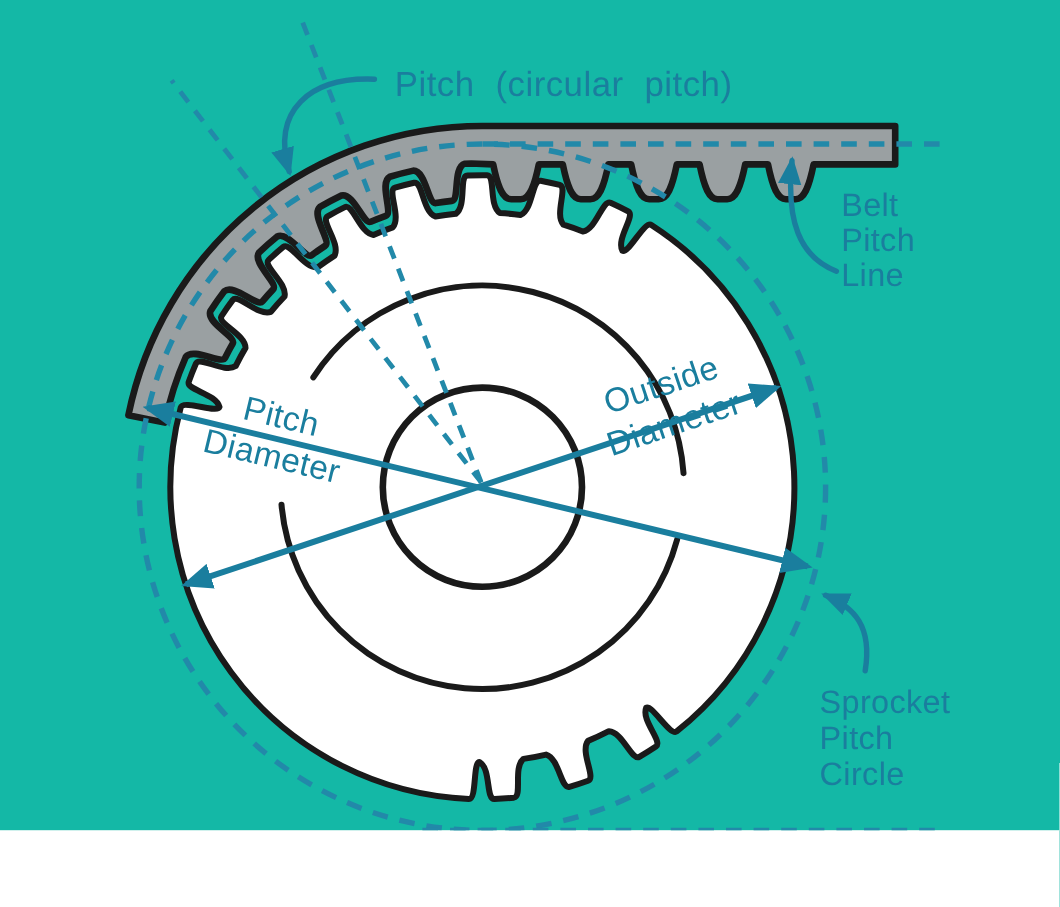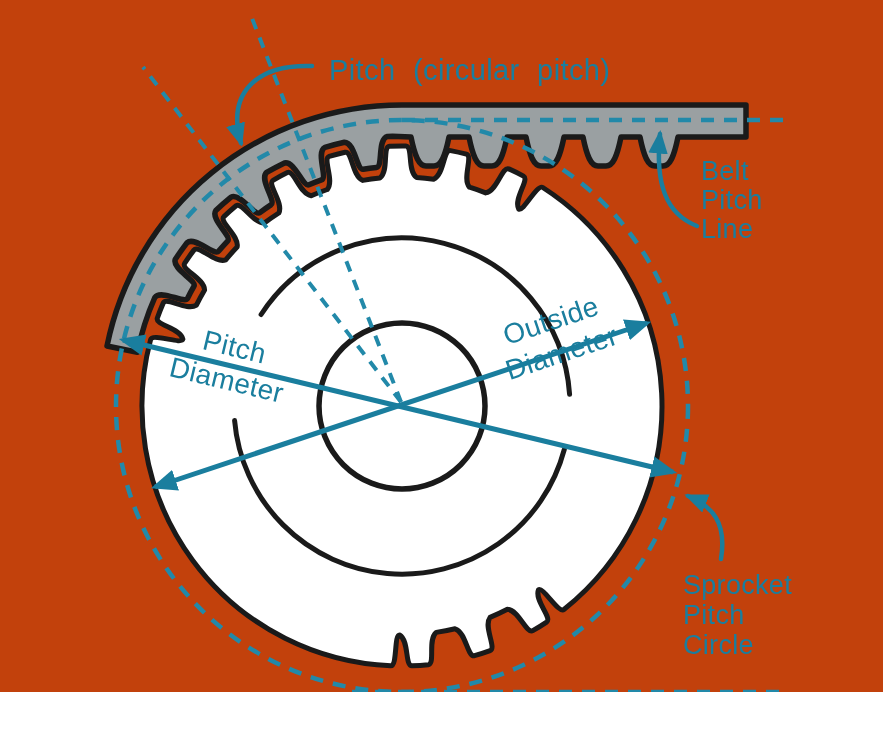--- a/index.html
+++ b/index.html
@@ -1,16 +1,16 @@
 <!DOCTYPE html>
 <html><head>
 <meta charset="utf-8">
 <style>
   html,body{margin:0;padding:0;background:#ffffff;}
-  .stage{position:relative;width:883px;height:692px;background:#c2410c;overflow:hidden;
+  .stage{position:relative;width:883px;height:692px;background:#14b8a6;overflow:hidden;
          font-family:"Liberation Sans", sans-serif;}
   svg{display:block;}
   text{font-family:"Liberation Sans", sans-serif;}
   .lbl{fill:#1a7e9e;}
   .lbl-big{font-size:29px;letter-spacing:.4px;word-spacing:9px;}
   .lbl-med{font-size:27px;letter-spacing:.3px;}
   .lbl-rot{font-size:28px;letter-spacing:.3px;text-anchor:middle;}
 </style>
 </head>
 <body>

